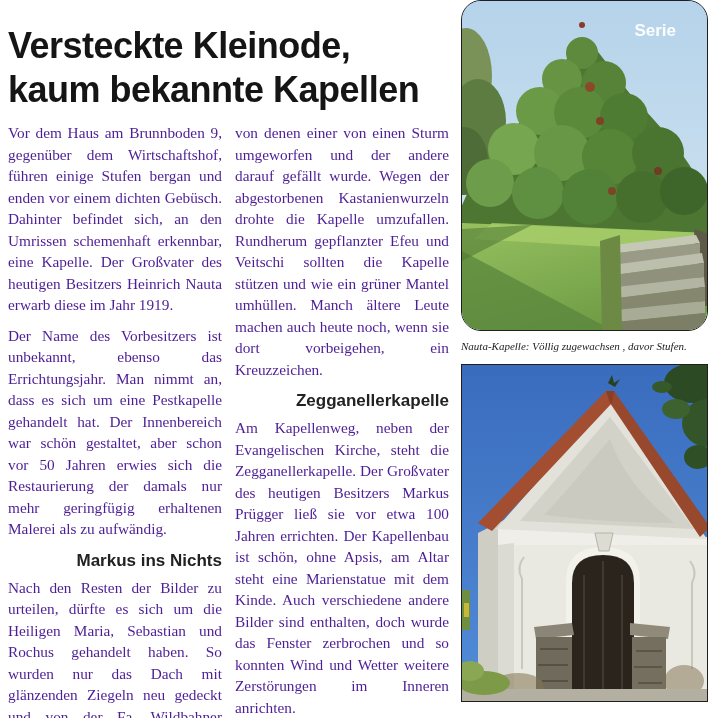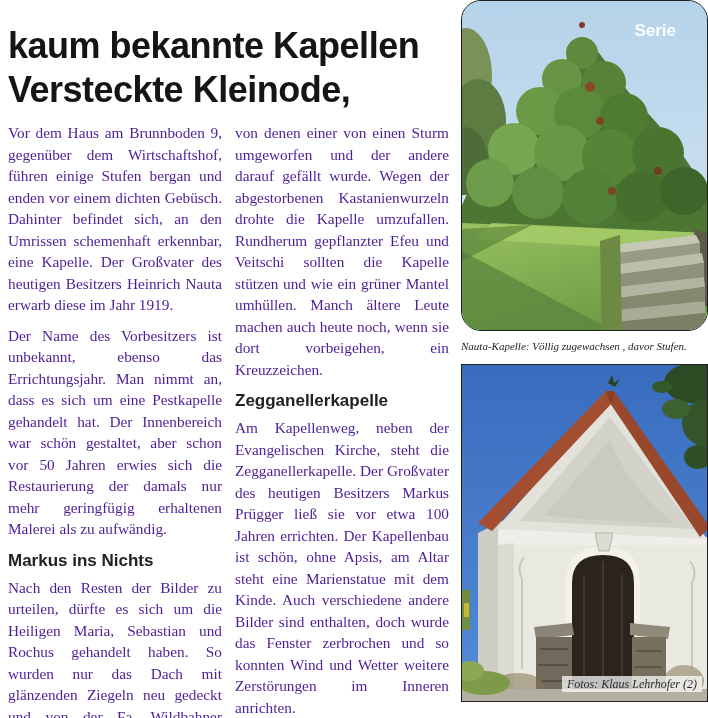--- a/index.html
+++ b/index.html
@@ -26,20 +26,21 @@
   .col { width:214px; }
   p.body {
     font-size:15.3px; line-height:21.5px; text-align:justify;
     margin-bottom:9px; color:#4c1d95;
     hyphens:auto; -webkit-hyphens:auto;
   }
   h3.subhead {
     font-family:"Liberation Sans", sans-serif;
     font-size:17px; font-weight:700; color:#222;
     margin:11px 0 6px 0;
+    text-align:right;
   }
 
   
   .rail { position:absolute; left:461px; top:0; width:247px; }
   .photo {
     position:relative; width:247px; overflow:hidden;
     border:1px solid #1f1f1f; background:#9db8d0;
   }
   .photo-1 { height:331px;border-radius:20px; }
   .photo-2 { height:338px; margin-top:7px; }
@@ -59,22 +60,22 @@
     color:#1c1c1c; margin-top:5px;
   }
 </style>
 </head>
 <body>
 
 <div class="page">
 
   <div class="text-area">
     <h1 class="headline">
+      <span style="display:block">Versteckte Kleinode,</span>
       <span style="display:block">kaum bekannte Kapellen</span>
-      <span style="display:block">Versteckte Kleinode,</span>
     </h1>
 
 
     <div class="cols">
       <div class="col">
         <p class="body" lang="de">Vor dem Haus am Brunnboden 9, gegenüber dem Wirtschaftshof, führen einige Stufen bergan und enden vor einem dichten Gebüsch. Dahinter befindet sich, an den Umrissen schemenhaft erkennbar, eine Kapelle. Der Großvater des heutigen Besitzers Heinrich Nauta erwarb diese im Jahr 1919.</p>
         <p class="body" lang="de">Der Name des Vorbesitzers ist unbekannt, ebenso das Errichtungsjahr. Man nimmt an, dass es sich um eine Pestkapelle gehandelt hat. Der Innenbereich war schön gestaltet, aber schon vor 50 Jahren erwies sich die Restaurierung der damals nur mehr geringfügig erhaltenen Malerei als zu aufwändig.</p>
         <h3 class="subhead">Markus ins Nichts</h3>
         <p class="body" lang="de">Nach den Resten der Bilder zu urteilen, dürfte es sich um die Heiligen Maria, Sebastian und Rochus gehandelt haben. So wurden nur das Dach mit glänzenden Ziegeln neu gedeckt und von der Fa. Wildbahner Stufen zur Kapelle errichtet. Die Kapelle wurde aber nur mehr bis ins Jahr 1965 an den Bitttagen genutzt. Rechts und links standen zwei uralte Kastanienbäume,</p>
       </div>
@@ -228,17 +229,16 @@
           <ellipse cx="56" cy="322" rx="26" ry="14" fill="#82734f" opacity="0.55"></ellipse>
           <ellipse cx="222" cy="316" rx="20" ry="16" fill="#7d6e4c" opacity="0.5"></ellipse>
         </g>
 
         <g>
           <rect x="0" y="324" width="245" height="12" fill="#b3b0a1"></rect>
           <ellipse cx="22" cy="318" rx="26" ry="12" fill="#7d9a48"></ellipse>
           <ellipse cx="8" cy="306" rx="14" ry="10" fill="#8aa854"></ellipse>
         </g>
       </svg>
-      <div class="credit">Fotos: Klaus Lehrhofer (2)</div>
     </div>
 
   </div>
 </div>
 
 </body></html>

